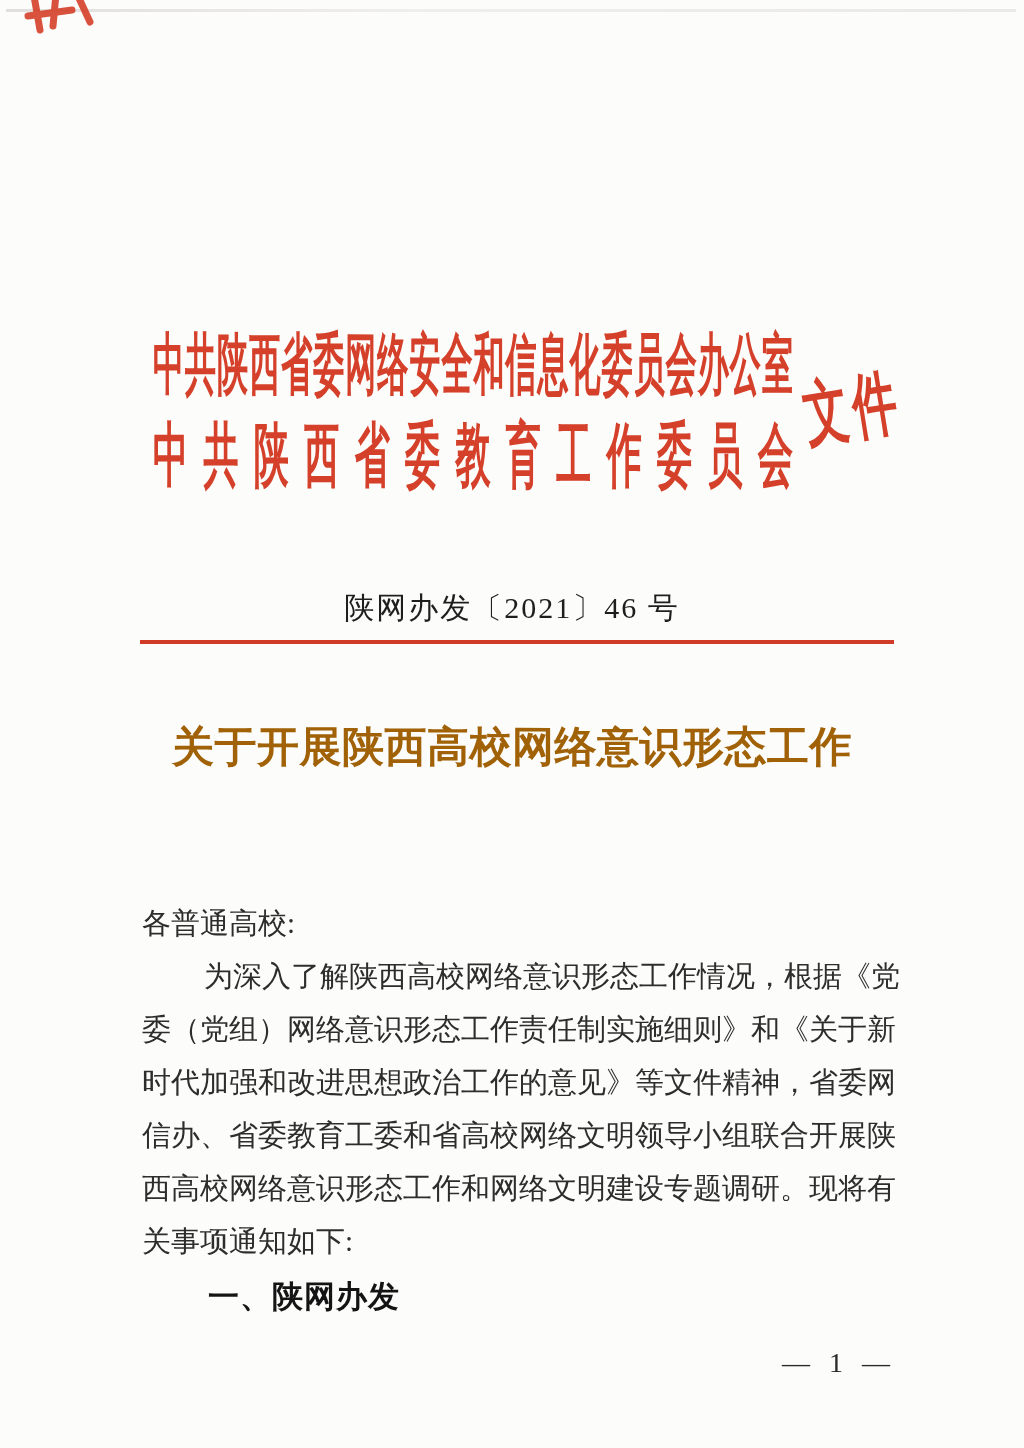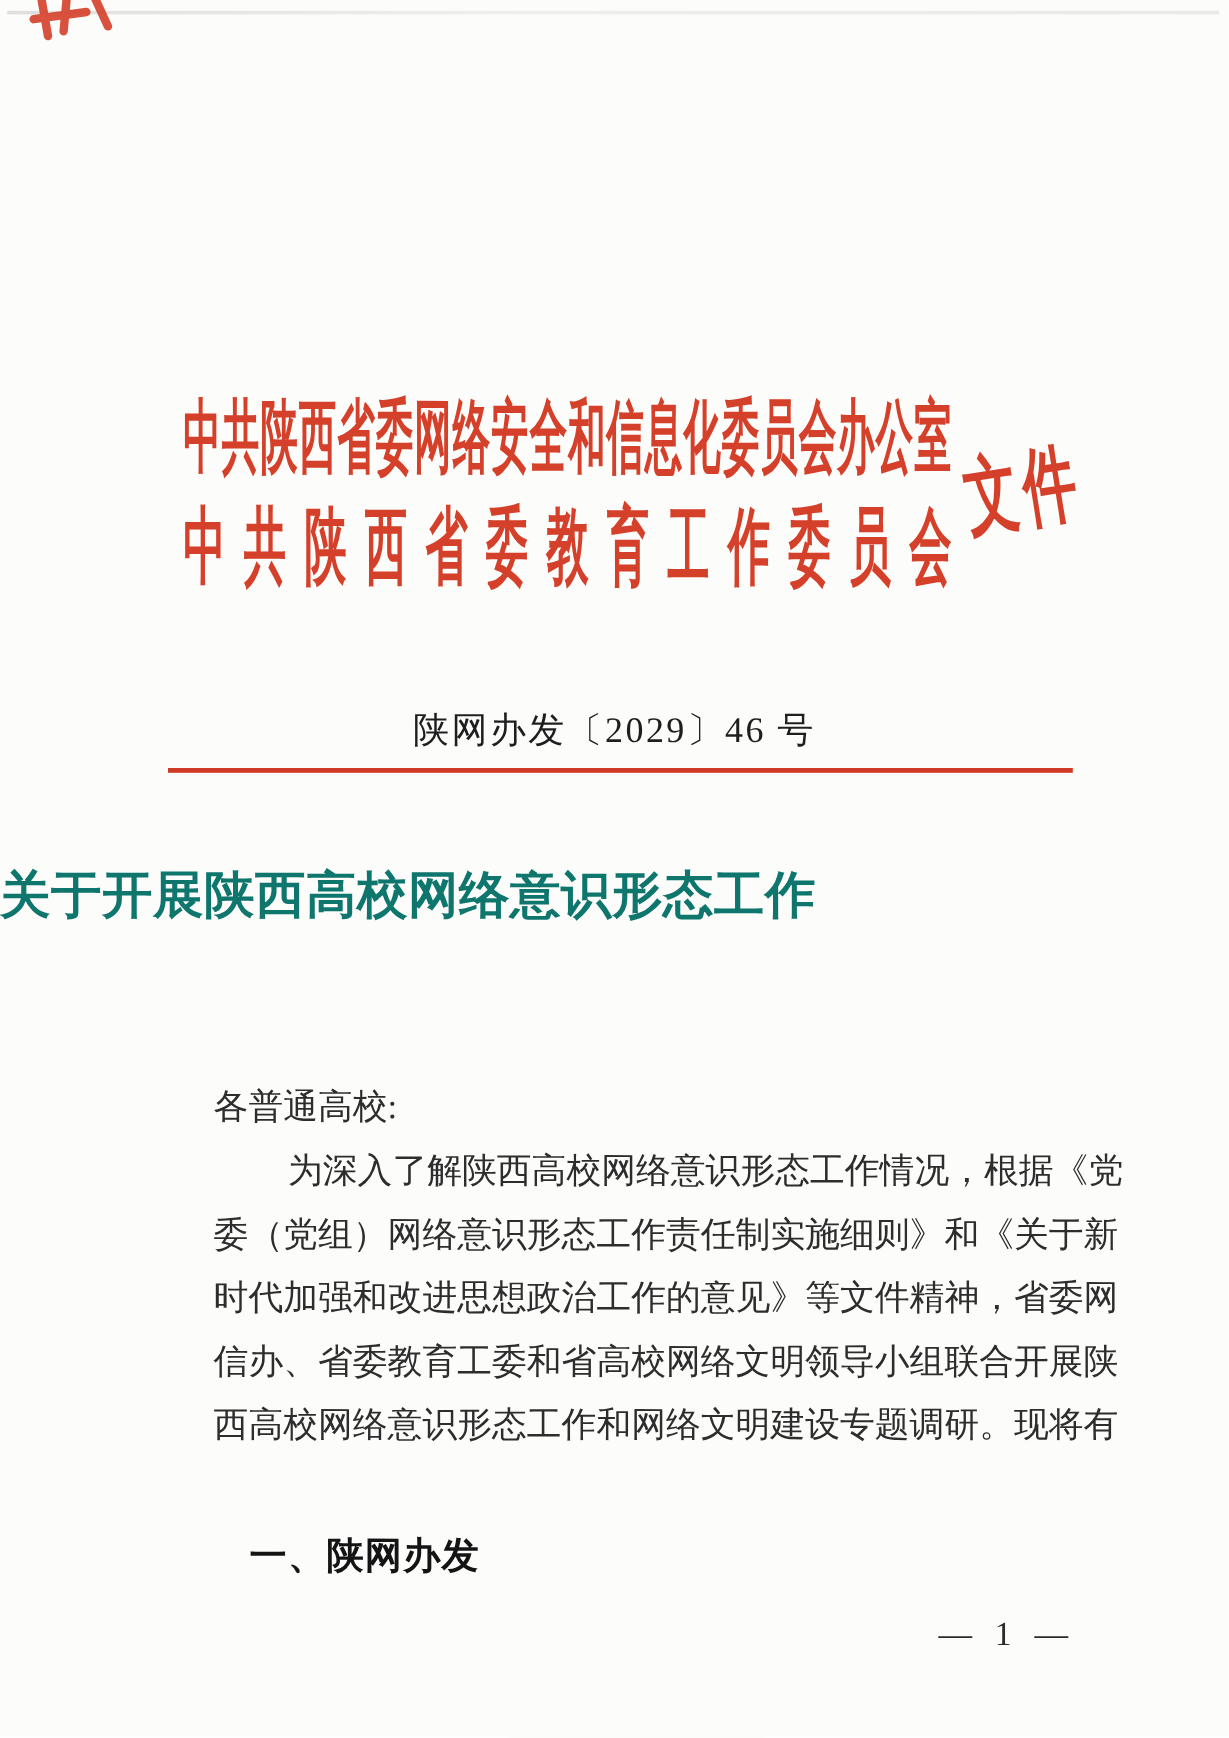--- a/index.html
+++ b/index.html
@@ -38,28 +38,28 @@
   .doc-number {
     position: absolute; left: 0; top: 588px; width: 100%;
     text-align: center; font-size: 30px; color: #1e1e1e; letter-spacing: 2px;
   }
   .red-rule {
     position: absolute; left: 140px; top: 640px; width: 754px; height: 4px;
     background: #cf3b26;
   }
   .title {
     position: absolute; left: 0; top: 716px; width: 100%;
-    text-align: left; font-size: 42px; font-weight: bold;
-    color: #0f766e; line-height: 62px; letter-spacing: 0.5px;
+    text-align: center; font-size: 42px; font-weight: bold;
+    color: #a16207; line-height: 62px; letter-spacing: 0.5px;
   }
   .body-block {
     position: absolute; left: 142px; top: 897px; width: 752px;
     font-size: 29px; color: #2d2d2d;
   }
-  .bline { height: 53px; line-height: 53px; margin-left: 36px; }
+  .bline { height: 53px; line-height: 53px; }
   .bline.char-justify { align-items: center; }
   .indent { padding-left: 62px; }
   .section-heading {
     position: absolute; left: 208px; top: 1276px;
     font-size: 31px; font-weight: bold; color: #141414; letter-spacing: 1px;
     font-family: "Liberation Sans", "DejaVu Sans", sans-serif;
   }
   .page-number {
     position: absolute; left: 782px; top: 1347px;
     font-size: 28px; color: #2b2b2b; letter-spacing: 6px; white-space: nowrap;
@@ -115,21 +115,21 @@
         <span>育</span>
         <span>工</span>
         <span>作</span>
         <span>委</span>
         <span>员</span>
         <span>会</span>
       </div>
     <div class="wenjian red">文件</div>
   </div>
 
-  <div class="doc-number">陕网办发〔2029〕46 号</div>
+  <div class="doc-number">陕网办发〔2021〕46 号</div>
 
   <div class="red-rule"></div>
 
   <div class="title">
     <div>关于开展陕西高校网络意识形态工作</div>
   </div>
 
   <div class="body-block">
     <div class="bline">各普通高校:</div>
     <div class="bline char-justify indent">
@@ -263,19 +263,20 @@
         <span>设</span>
         <span>专</span>
         <span>题</span>
         <span>调</span>
         <span>研</span>
         <span>。</span>
         <span>现</span>
         <span>将</span>
         <span>有</span>
       </div>
+    <div class="bline">关事项通知如下:</div>
   </div>
 
   <div class="section-heading">一、陕网办发</div>
 
   <div class="page-number">— 1 —</div>
 
 </div>
 
 </body></html>

